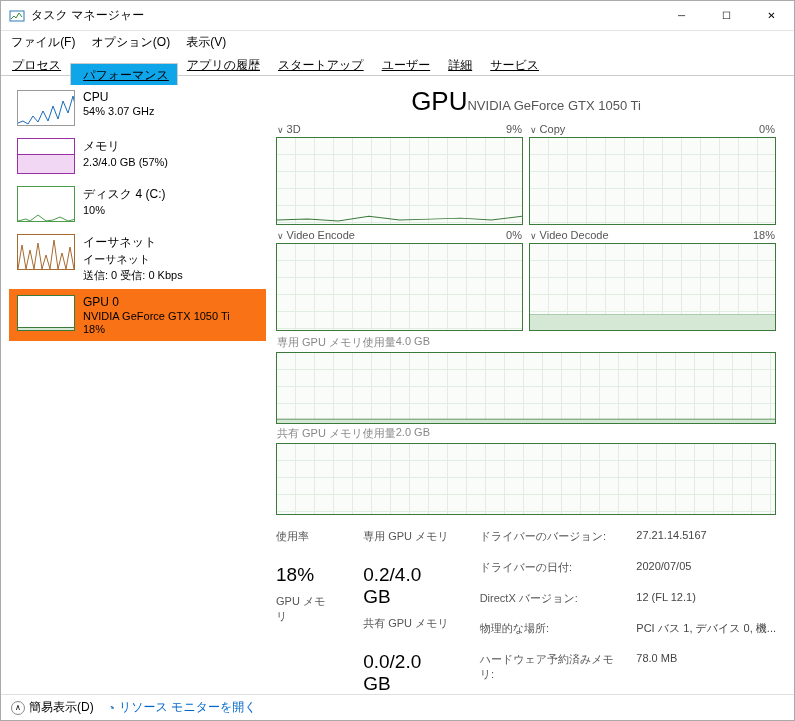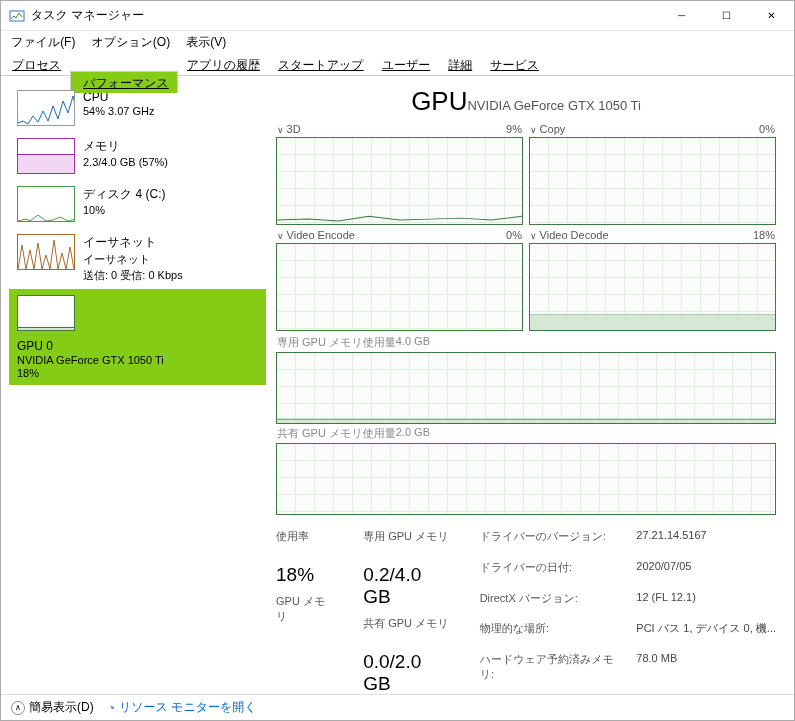--- a/index.html
+++ b/index.html
@@ -6,25 +6,25 @@
 body { font-family: "Yu Gothic UI", "Meiryo", sans-serif; font-size: 12px; background: #fff; color: #000; width: 795px; height: 721px; overflow: hidden; border: 1px solid #aaa; }
 .titlebar { height: 30px; display: flex; align-items: center; padding-left: 8px; border-bottom: 1px solid #e5e5e5; }
 .titlebar .icon { width: 16px; height: 16px; margin-right: 6px; }
 .titlebar .title { flex: 1; font-size: 12px; }
 .winbtns { display: flex; }
 .winbtn { width: 45px; height: 29px; display: flex; align-items: center; justify-content: center; font-size: 10px; }
 .menubar { height: 22px; display: flex; align-items: center; padding-left: 4px; gap: 4px; font-size: 12px; }
 .menubar span { padding: 2px 6px; }
 .tabbar { height: 23px; display: flex; border-bottom: 1px solid #ccc; font-size: 12px; padding-left: 2px; }
 .tab { padding: 3px 8px 2px; border: 1px solid transparent; border-bottom: none; text-decoration: underline; }
-.tab.active { background: #84cc16; border-color: #ccc; position: relative; top: 18px; padding-left: 12px; }
+.tab.active { background: #0ea5e9; border-color: #ccc; position: relative; top: 10px; padding-left: 12px; }
 .content { display: flex; height: 618px; }
 .sidebar { width: 265px; padding: 8px 0 8px 8px; overflow-y: auto; }
 .side-item { display: flex; padding: 6px 8px; gap: 8px; align-items: flex-start; cursor: default; }
-.side-item.selected { background: #84cc16; flex-direction: column; }
+.side-item.selected { background: #f97316; }
 .thumb { width: 58px; height: 36px; border: 1px solid #999; background: #fff; flex-shrink: 0; position: relative; overflow: hidden; }
 .side-text { display: flex; flex-direction: column; gap: 1px; font-size: 11px; }
 .side-text .name { font-size: 12px; }
 .main { flex: 1; padding: 10px 18px 0 10px; overflow: hidden; }
 .main-head { display: flex; justify-content: center; align-items: baseline; margin-bottom: 4px; }
 .main-head h1 { font-size: 26px; font-weight: 400; }
 .main-head .sub { font-size: 13px; color: #555; }
 .chart-row { display: flex; gap: 6px; margin-bottom: 2px; }
 .chart-box { flex: 1; }
 .chart-label { display: flex; justify-content: space-between; font-size: 11px; color: #555; padding: 2px 1px; }

